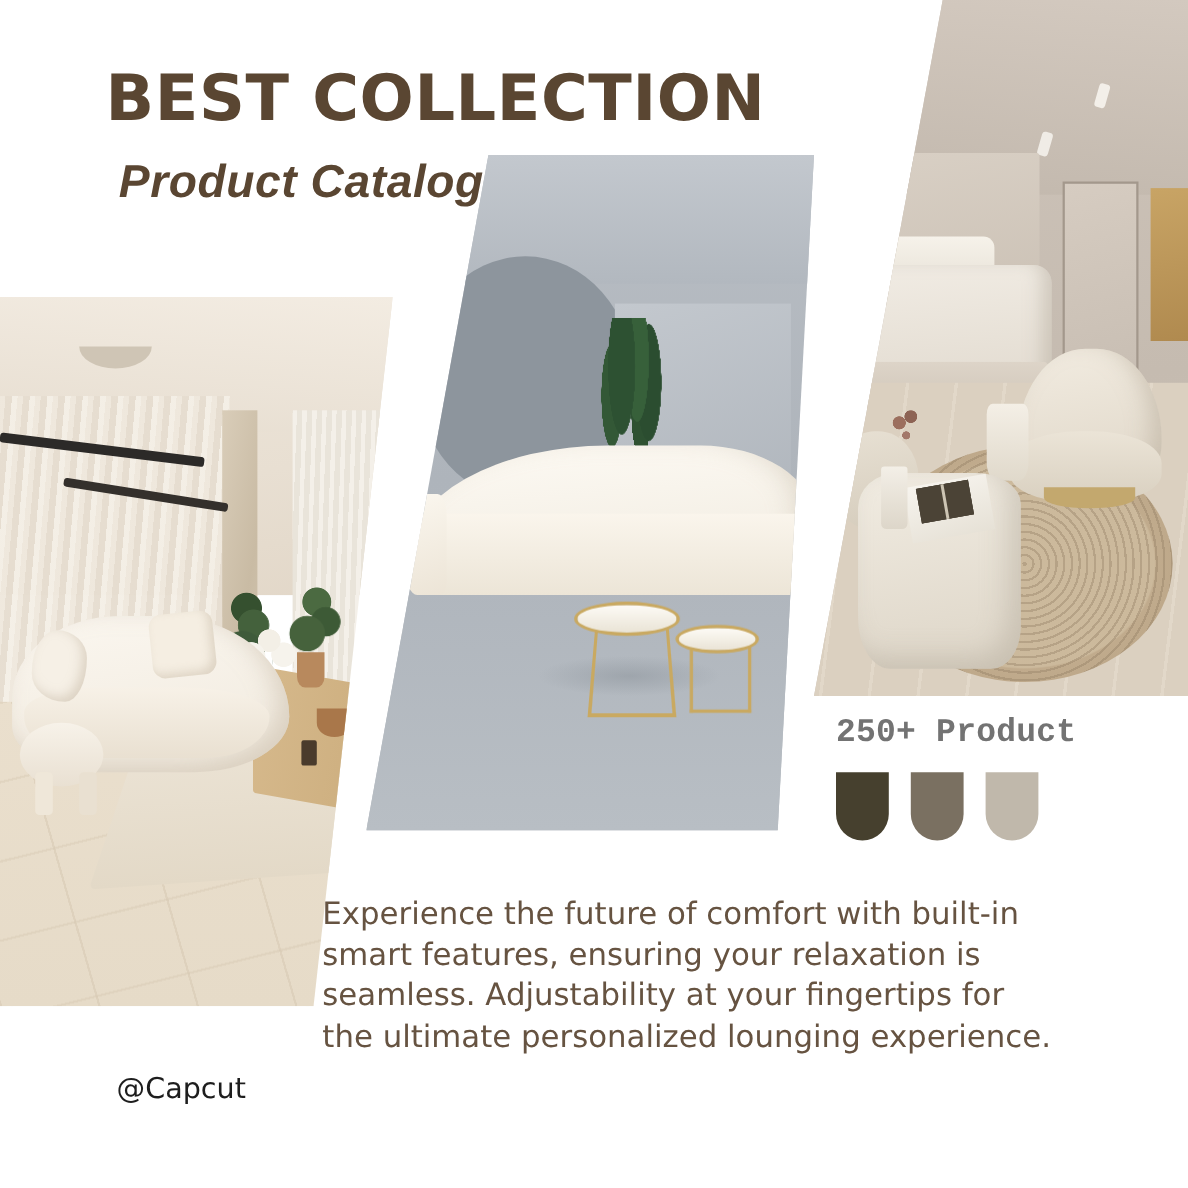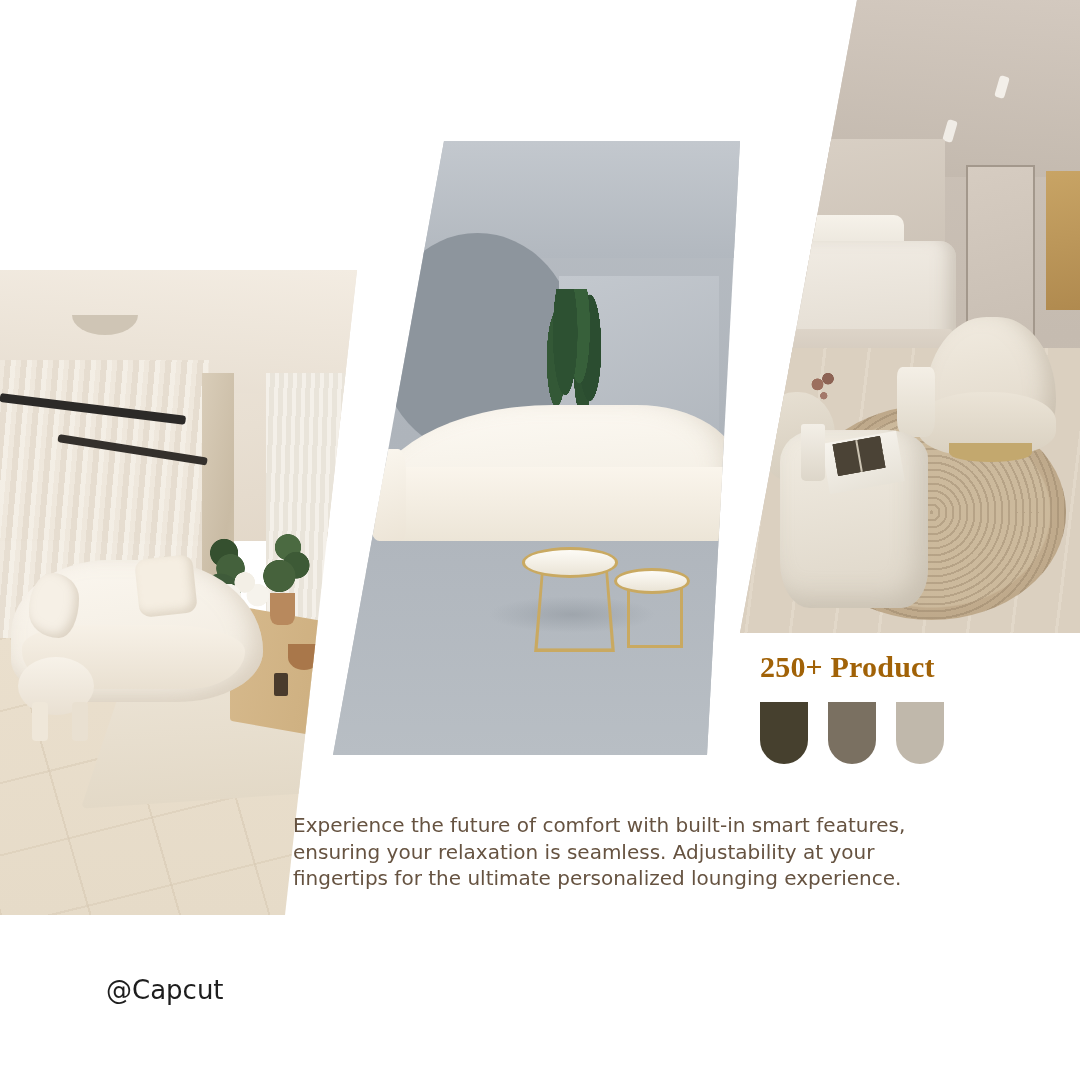--- a/index.html
+++ b/index.html
@@ -199,29 +199,29 @@
                      linear-gradient(0deg,#4b4336 48%,#cdc5b4 48% 52%,#4b4336 52%);}
   .r-vase{position:absolute;left:19%;top:67%;width:7%;height:9%;
     background:linear-gradient(180deg,#f3efe7,#ddd6c9);border-radius:3px 3px 5px 5px;}
   .r-stems{position:absolute;left:21%;top:59%;width:10%;height:9%;
     background:radial-gradient(circle at 30% 20%,#9c6f5e 0 11%,transparent 12%),
                radial-gradient(circle at 60% 10%,#8d6354 0 10%,transparent 11%),
                radial-gradient(circle at 48% 40%,#a3786a 0 9%,transparent 10%);}
 
   
   .prod-block{position:absolute;left:760px;top:650px;z-index:40;}
-  .prod-label{font-size:30px;font-weight:bold;color:#a16207;margin:0;
-    letter-spacing:.2px;white-space:nowrap;font-family:Liberation Serif, serif;}
+  .prod-label{font-size:30px;font-weight:bold;color:#737373;margin:0;
+    letter-spacing:.2px;white-space:nowrap;font-family:Liberation Mono, monospace;}
   .swatches{display:flex;gap:20px;margin-top:18px;}
   .swatch{width:48px;height:62px;border-radius:0 0 24px 24px;}
 
   
   .body-copy{
     position:absolute;left:293px;top:812px;width:670px;z-index:40;
-    font-size:20px;line-height:1.33;color:#665341;margin:0;
+    font-size:28px;line-height:1.33;color:#665341;margin:0;
     font-family:"DejaVu Sans","Liberation Sans",sans-serif;
   }
 
   
   .handle{position:absolute;left:106px;top:975px;z-index:40;
     font-size:26px;color:#1d1d1d;font-family:"DejaVu Sans","Liberation Sans",sans-serif;}
   .website{position:absolute;left:735px;top:975px;z-index:40;
     font-size:24px;font-weight:bold;color:#5a4632;letter-spacing:.3px;
     font-family:"DejaVu Sans","Liberation Sans",sans-serif;}
 </style>
@@ -304,20 +304,24 @@
       <div class="r-chairbase"></div>
       <div class="r-stool"></div>
       <div class="r-table"></div>
       <div class="r-book"></div>
       <div class="r-booktray"></div>
       <div class="r-stems"></div>
       <div class="r-vase"></div>
     </div>
   </div>
 
+  <div class="header">
+    <h1 class="title">BEST COLLECTION</h1>
+    <h2 class="subtitle">Product Catalog</h2>
+  </div>
 
   <div class="prod-block">
     <p class="prod-label">250+ Product</p>
     <div class="swatches">
       <div class="swatch" style="background: rgb(70, 64, 46);"></div>
       <div class="swatch" style="background: rgb(122, 112, 97);"></div>
       <div class="swatch" style="background: rgb(192, 184, 171);"></div>
     </div>
   </div>
 

